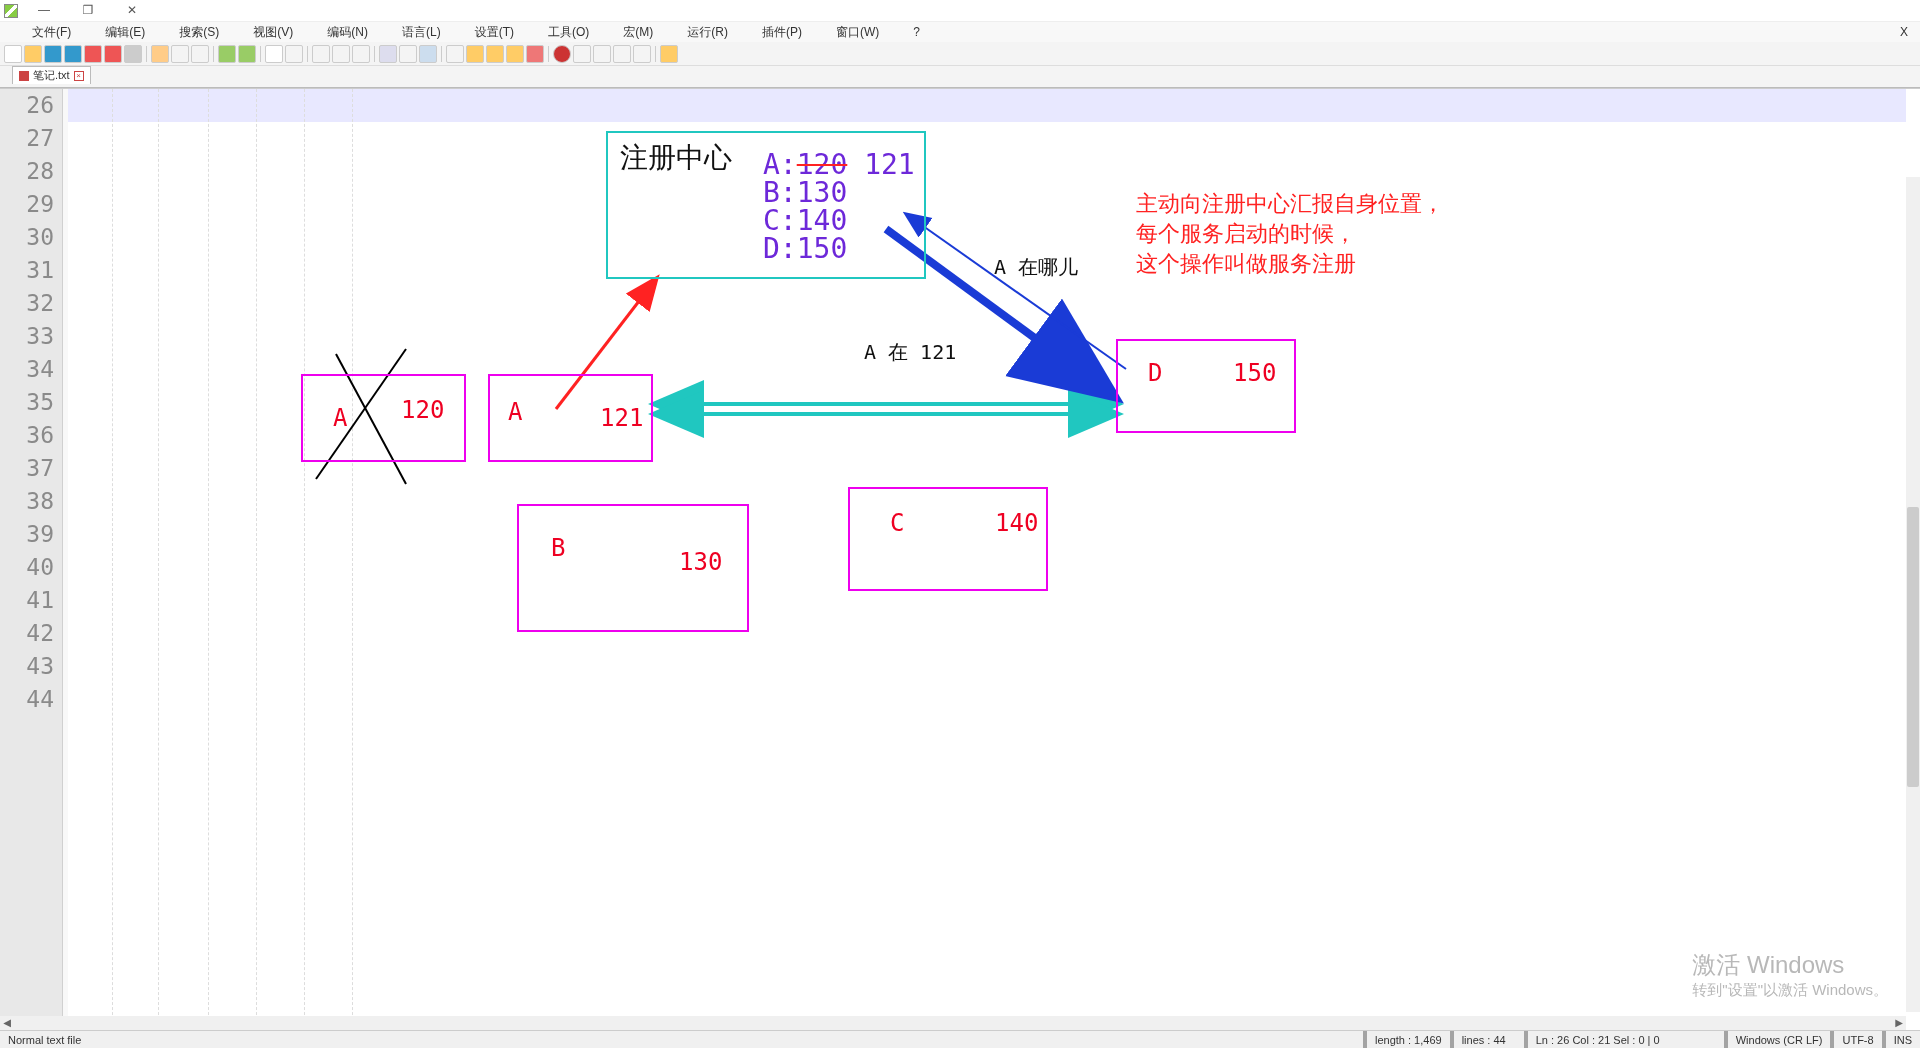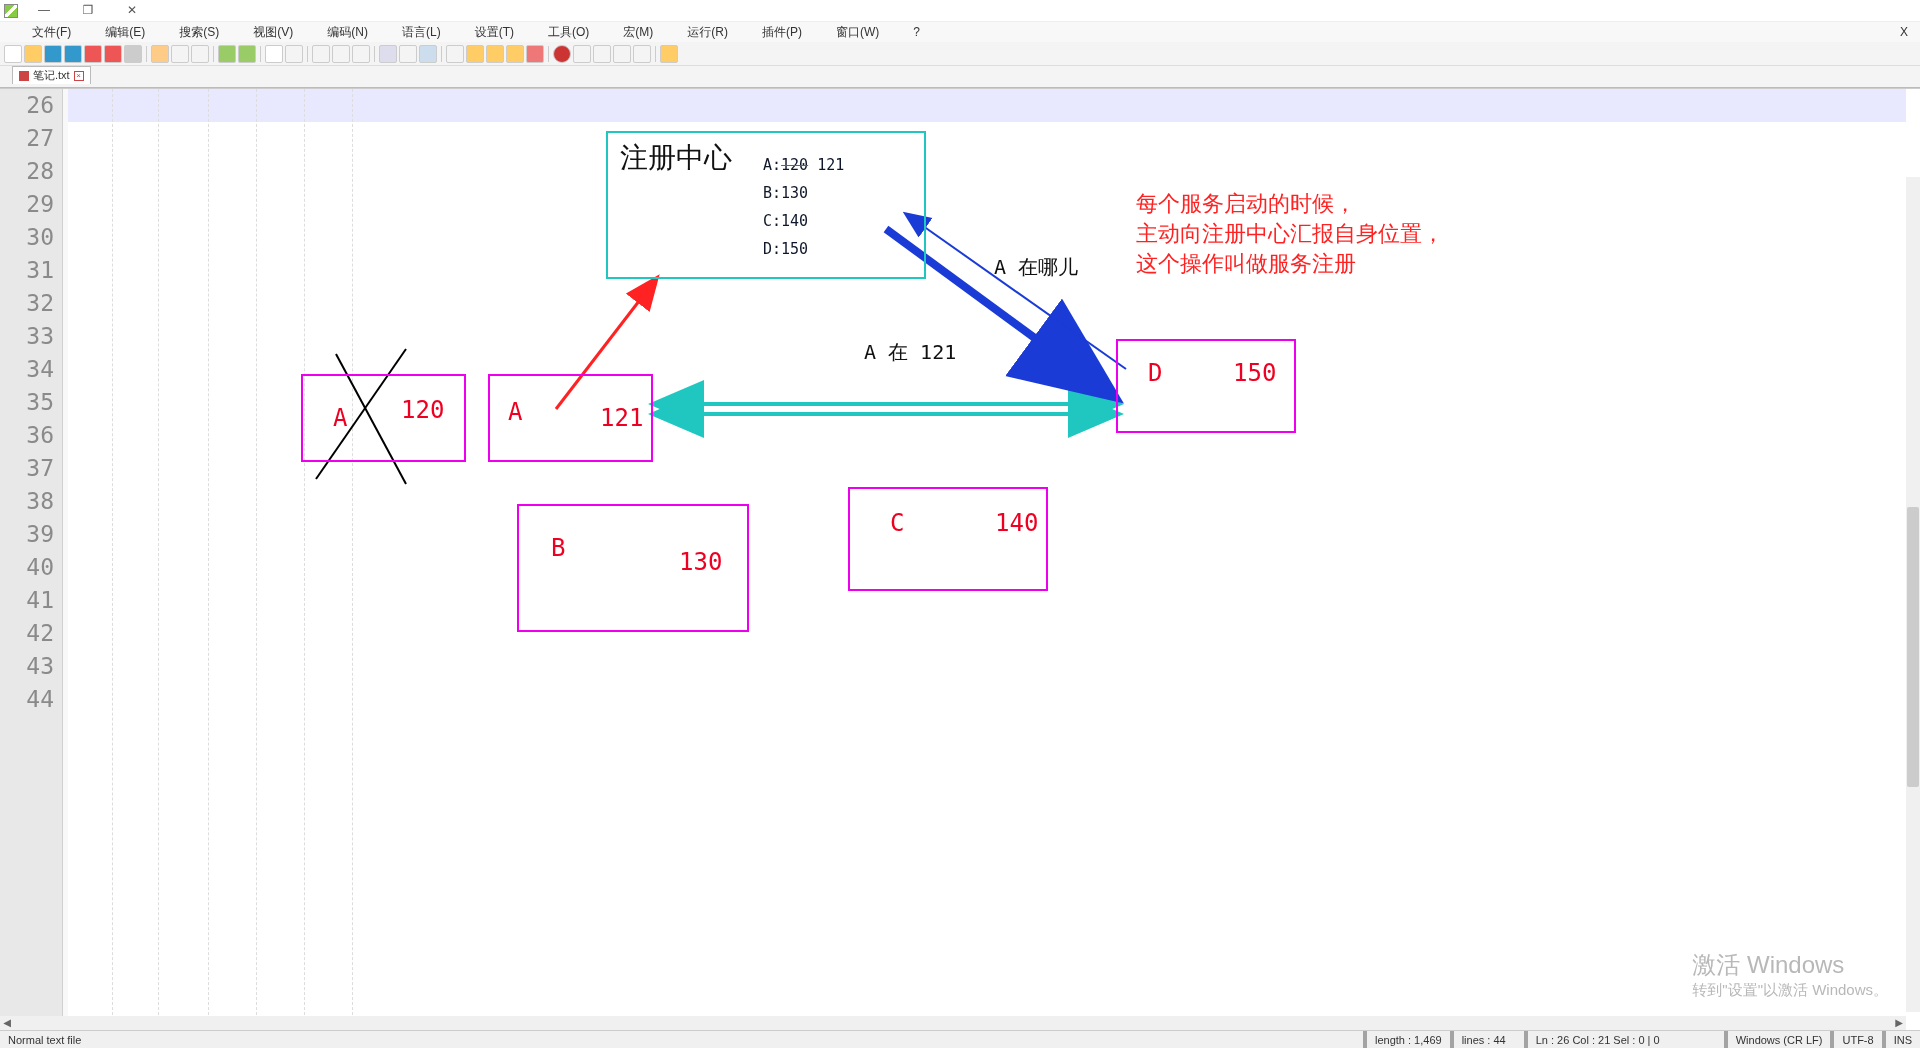--- a/index.html
+++ b/index.html
@@ -36,21 +36,21 @@
 .statusbar .seg:first-child { border-left:none; }
 .statusbar .spacer { flex:1; }
 .watermark { position:absolute; right:18px; bottom:30px; color:#b8b8b8; font-size:15px; pointer-events:none; }
 .watermark .big { font-size:24px; }
 
 .overlay { position:absolute; left:68px; top:0; right:14px; bottom:0; pointer-events:none; font-family:Consolas,"Microsoft YaHei",monospace; }
 .box { position:absolute; border:2px solid #e0e; }
 .box.teal { border-color:#20c7c0; }
 .box .lbl { position:absolute; color:#e02; font-size:24px; }
 .reg-title { color:#111; font-size:28px; }
-.reg-list { color:#0f172a; font-size:15px; font-family:Consolas,monospace; line-height:28px; }
+.reg-list { color:#6d28d9; font-size:28px; font-family:Consolas,monospace; line-height:28px; }
 .reg-list .strike { text-decoration:line-through; text-decoration-color:#f22; }
 .note { position:absolute; color:#f22; font-size:22px; line-height:30px; }
 .blk { color:#111; font-size:20px; font-family:Consolas,monospace; }
 svg.ann { position:absolute; left:0; top:0; width:100%; height:100%; overflow:visible; }
 </style>
 </head>
 <body>
 
 <div class="titlebar">
   <span class="icon"></span>
@@ -219,22 +219,22 @@
       </div>
       <div class="box" style="left:980px; top:250px; width:180px; height:94px;">
         <span class="lbl" style="left:30px; top:18px;">D</span>
         <span class="lbl" style="left:115px; top:18px;">150</span>
       </div>
 
       <div class="blk" style="position:absolute; left:858px; top:165px;">A 在哪儿</div>
       <div class="blk" style="position:absolute; left:728px; top:250px;">A 在 121</div>
 
       <div class="note" style="left:1000px; top:100px;">
+        <div>主动向注册中心汇报自身位置，</div>
         <div>每个服务启动的时候，</div>
-        <div>主动向注册中心汇报自身位置，</div>
         <div>这个操作叫做服务注册</div>
       </div>
     </div>
 
     <div class="watermark">
       <div class="big">激活 Windows</div>
       <div>转到"设置"以激活 Windows。</div>
     </div>
   </div>
 

